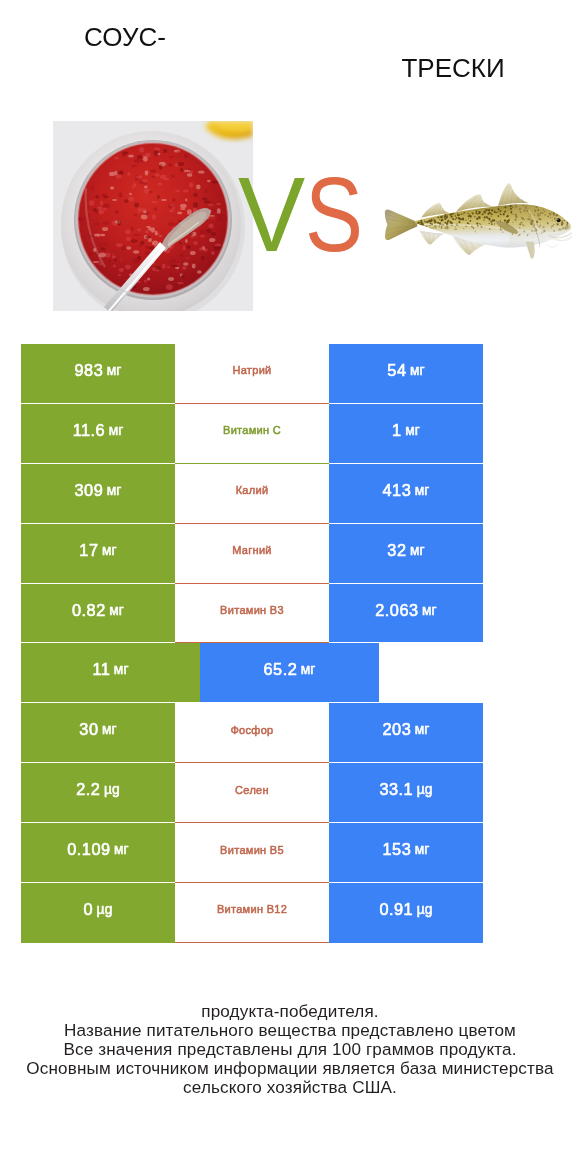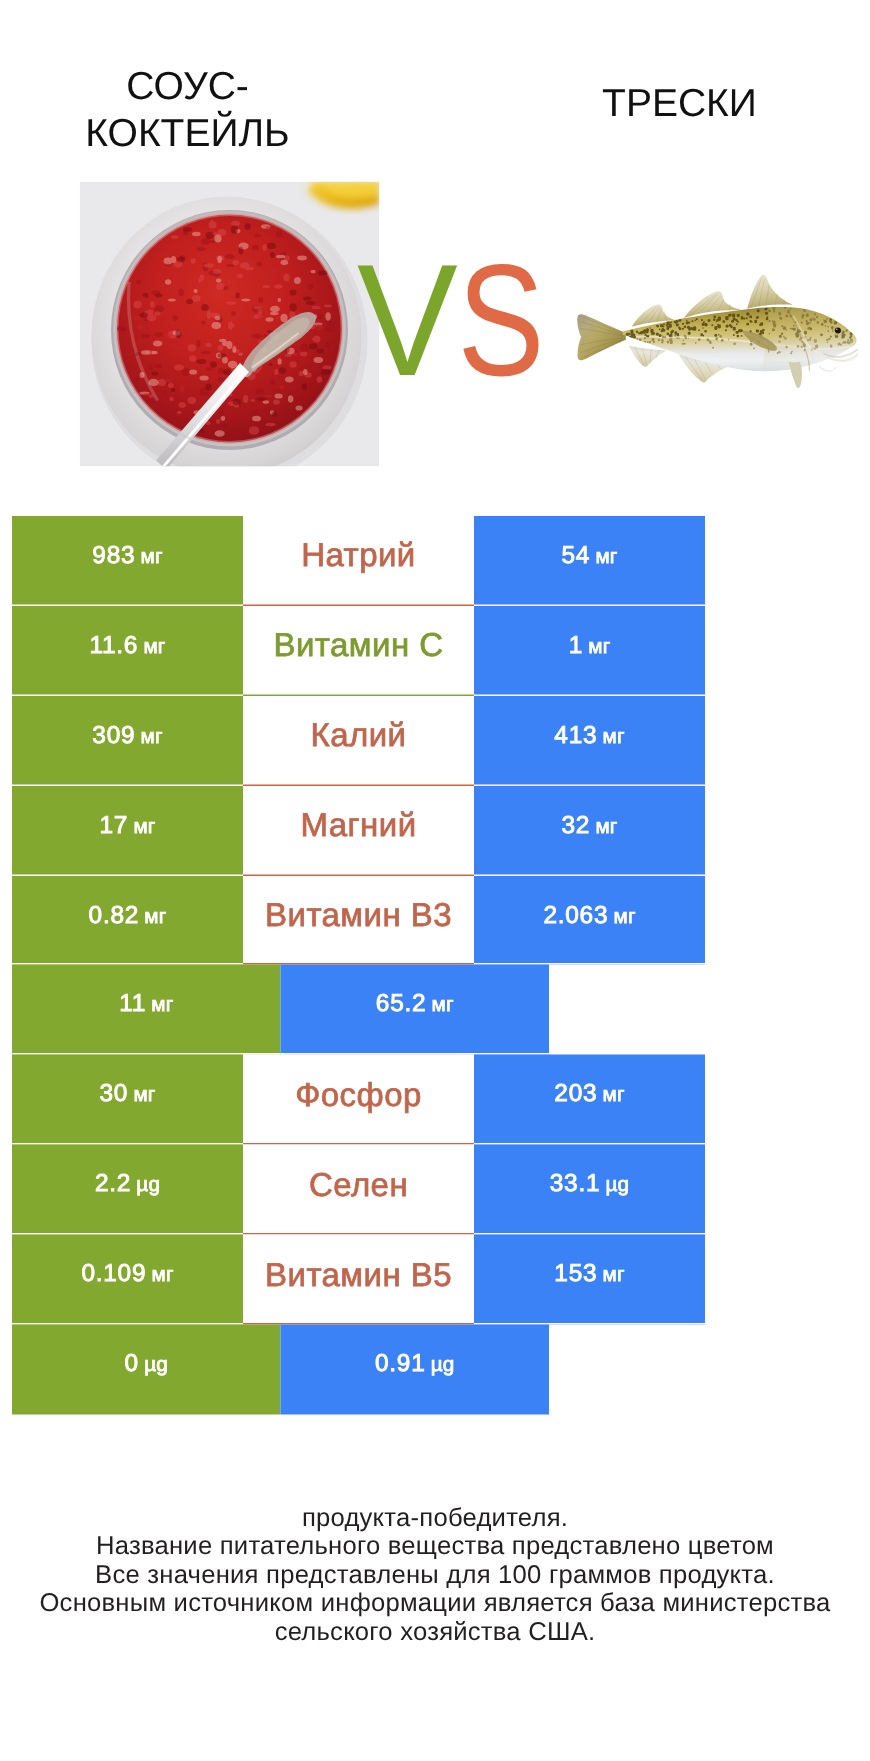--- a/index.html
+++ b/index.html
@@ -12,67 +12,66 @@
   }
   .page{position:relative;width:580px;height:1174px;}
 
   
   .hdr{position:absolute;left:0;top:0;width:580px;height:110px;}
   .hdr-title{
     position:absolute;text-align:center;
     font-size:26px;line-height:31px;color:#111111;
     letter-spacing:0px;text-transform:uppercase;font-weight:400;
   }
-  #title-left{left:6px;top:21.5px;width:238px;margin-top:20px;}
+  #title-left{left:6px;top:21.5px;width:238px;}
   #title-right{left:333px;top:52.5px;width:240px;}
 
   
   .media{position:absolute;left:12px;top:110px;width:580px;height:215px;}
   #img-left{position:absolute;left:41px;top:11px;width:200px;height:190px;overflow:hidden;}
   #img-right{position:absolute;left:369px;top:60px;width:191px;height:91px;}
   .vs{
     position:absolute;left:226px;top:54px;width:140px;height:110px;
     font-size:106px;line-height:100px;font-weight:400;letter-spacing:-6px;
   }
   .vs .v{color:#7CA52C;display:inline-block;transform:scaleX(0.95);transform-origin:left center;}
   .vs .s{color:#E06A45;display:inline-block;transform:scaleX(0.82);transform-origin:left center;margin-left:2px;}
 
   
-  .tbl{position:absolute;left:8px;top:344px;width:462px;}
+  .tbl{position:absolute;left:21px;top:344px;width:462px;}
   .row{display:flex;height:59.9px;}
   .cell{display:flex;align-items:center;justify-content:center;width:179px;box-sizing:border-box;}
   .cell>span{position:relative;top:-3px;}
   .cleft{background:#82A830;color:#ffffff;border-bottom:1.2px solid #ffffff;}
   .cright{background:#3b82f6;color:#ffffff;border-bottom:1.2px solid #ffffff;}
   .row:last-child .cleft,.row:last-child .cright{border-bottom:none;}
   .cmid{background:#ffffff;}
   .num{font-size:16.3px;font-weight:400;letter-spacing:0.5px;-webkit-text-stroke:0.62px #ffffff;}
   .unit{font-size:13.8px;font-weight:400;margin-left:3.5px;letter-spacing:0.1px;-webkit-text-stroke:0.55px #ffffff;}
-  .lbl{font-size:22px;font-weight:400;letter-spacing:0.3px;}
+  .lbl{font-size:11px;font-weight:400;letter-spacing:0.3px;}
   .mid-green{border-bottom:1.2px solid #82A830;}
   .mid-orange{border-bottom:1.2px solid #C9674B;}
   .lbl.green{color:#7D9B2E;-webkit-text-stroke:0.5px #7D9B2E;}
   .lbl.orange{color:#C0664D;-webkit-text-stroke:0.5px #C0664D;}
 
   
   .note{
     position:absolute;left:0;top:1002.3px;width:580px;text-align:center;
     font-size:17.1px;line-height:19.0px;color:#231f20;letter-spacing:0.15px;
   }
   .note div{white-space:nowrap;}
 </style>
 </head>
 <body>
 
 <div class="page">
 
   <div class="hdr">
     <div class="hdr-title" id="title-left">
         <div>СОУС-</div>
-        <div>КОКТЕЙЛЬ</div>
       </div>
     <div class="hdr-title" id="title-right">ТРЕСКИ</div>
   </div>
 
   <div class="media">
     <div id="img-left">
       <svg viewBox="0 0 200 190" width="200" height="190">
         <defs>
           <radialGradient id="bowlg" cx="48%" cy="44%" r="64%">
             <stop offset="0%" stop-color="#eeecec"></stop>
@@ -383,20 +382,23 @@
         <div class="cell cright">
           <span class="num">153</span>
           <span class="unit">мг</span>
         </div>
       </div>
       <div class="row">
         <div class="cell cleft">
           <span class="num">0</span>
           <span class="unit">µg</span>
         </div>
+        <div class="cell cmid mid-orange">
+          <span class="lbl orange">Витамин B12</span>
+        </div>
         <div class="cell cright">
           <span class="num">0.91</span>
           <span class="unit">µg</span>
         </div>
       </div>
     </div>
 
   <div class="note" id="footnote">
       <div>продукта-победителя.</div>
       <div>Название питательного вещества представлено цветом</div>

